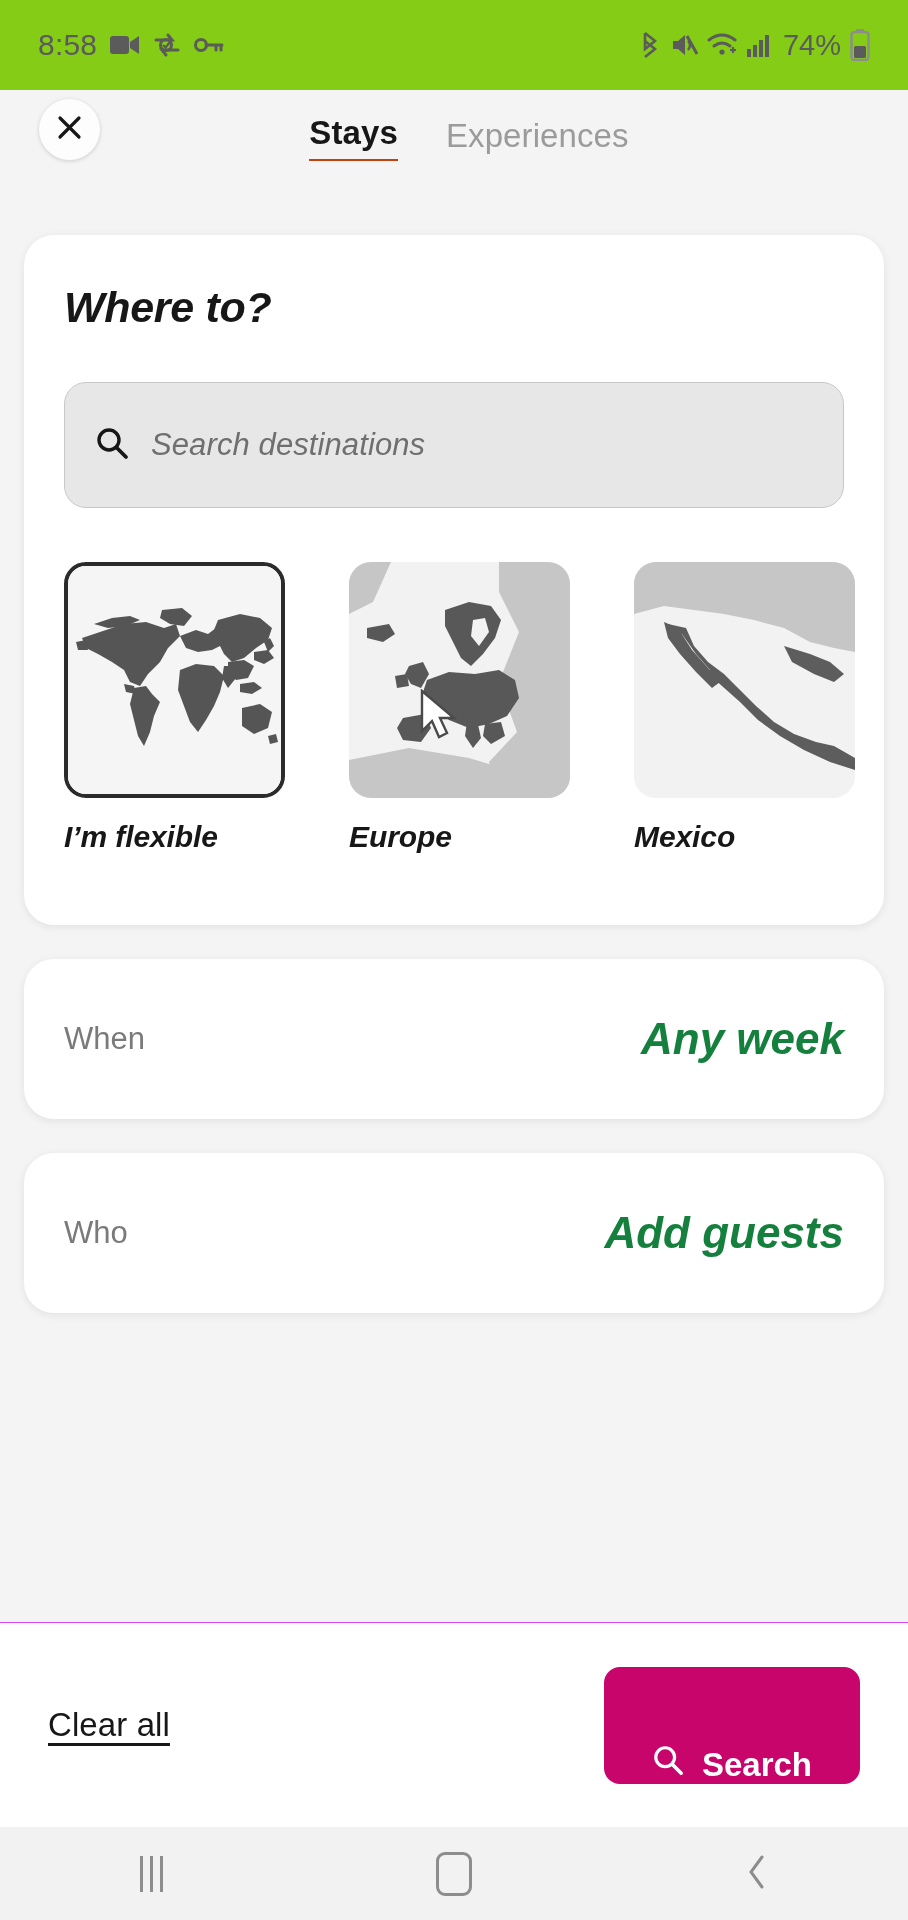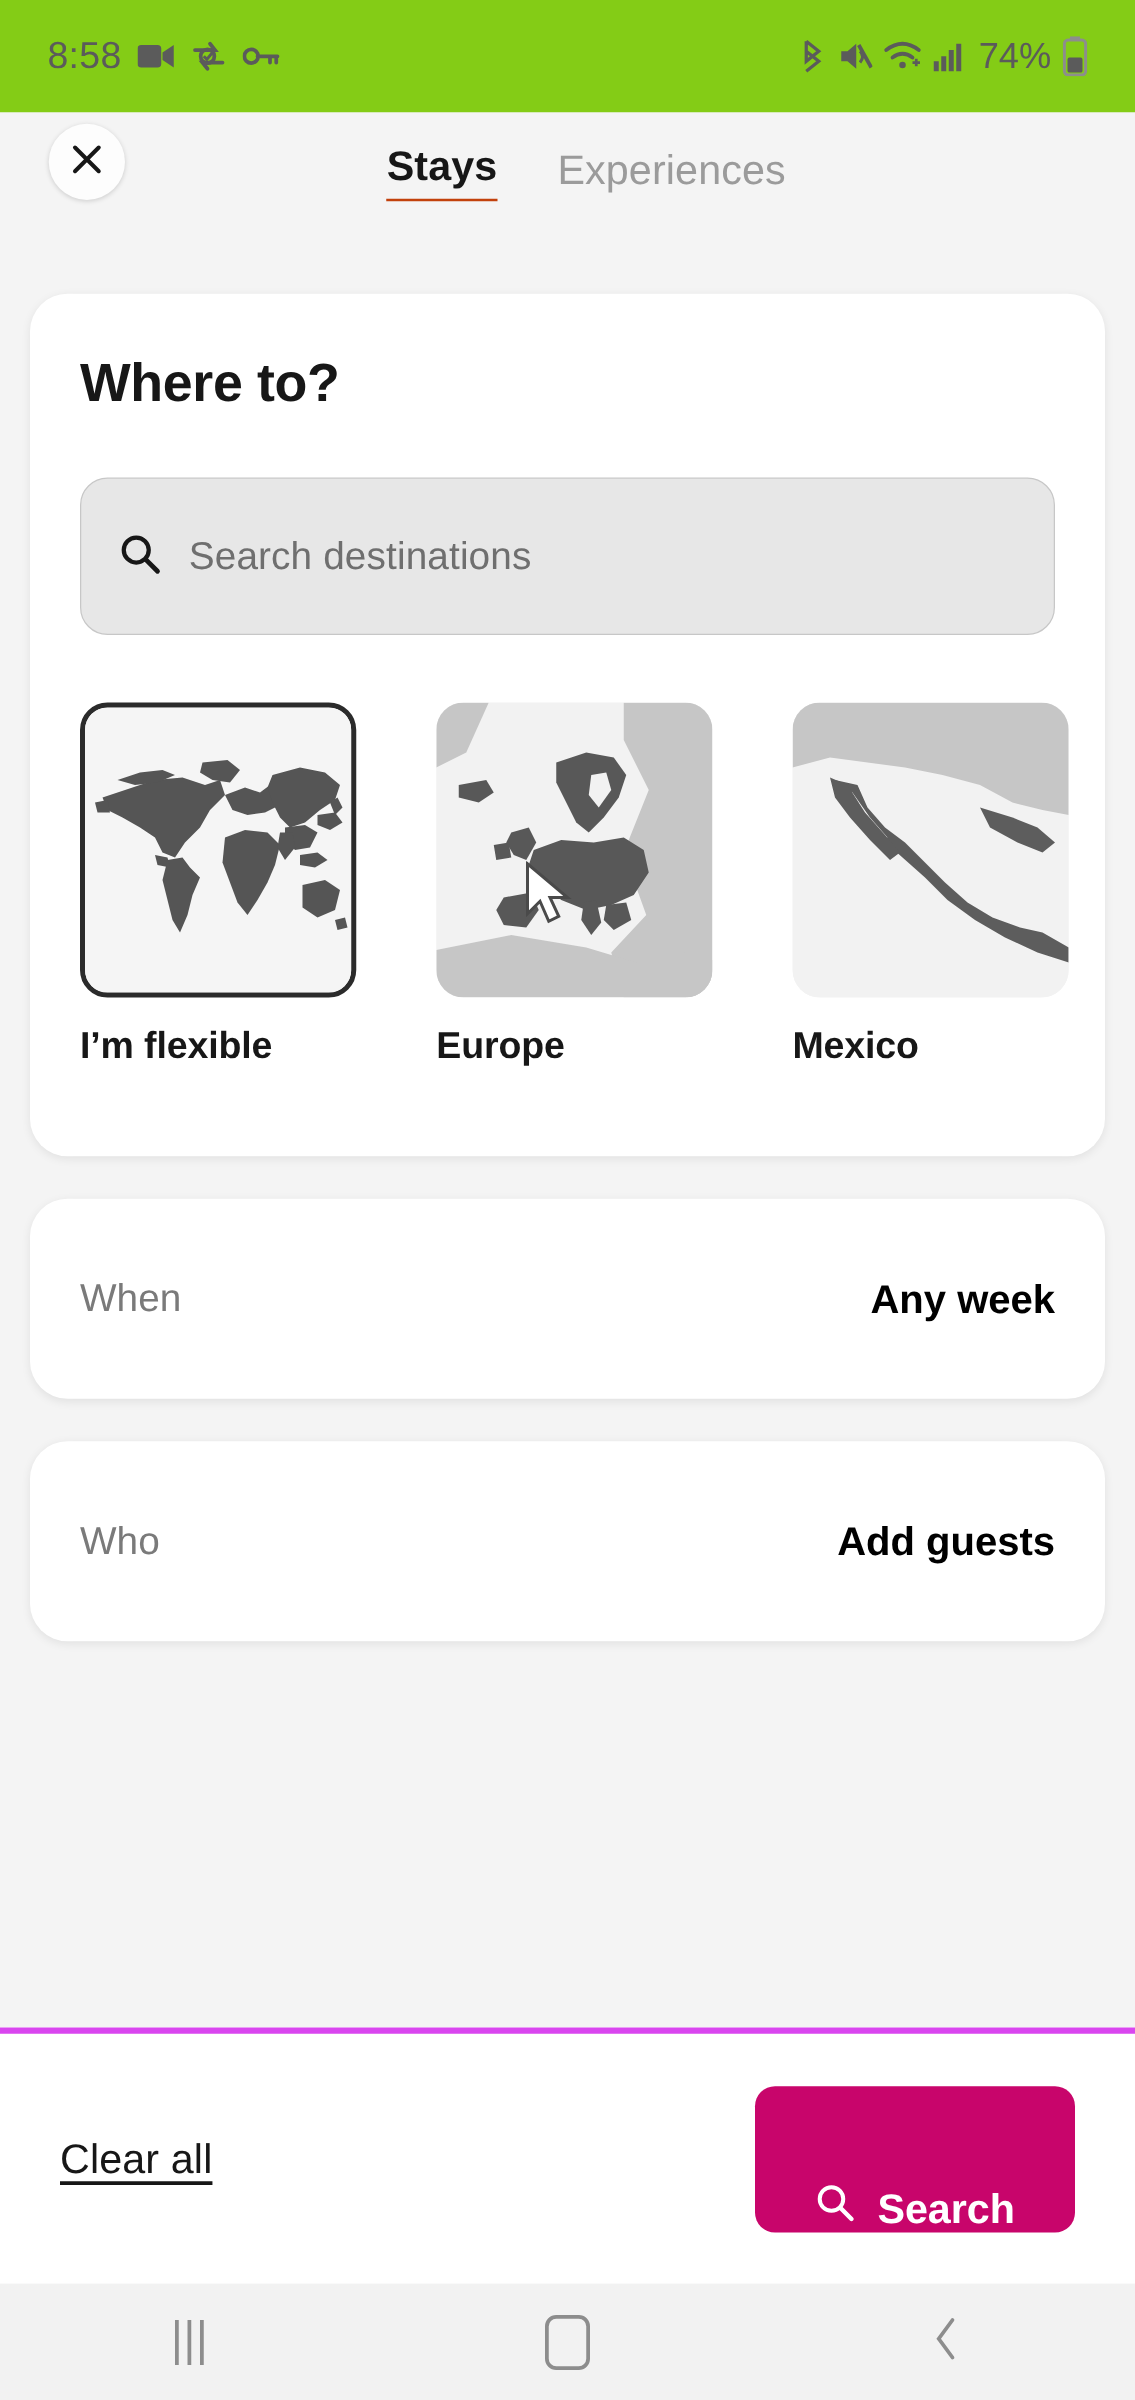--- a/index.html
+++ b/index.html
@@ -107,20 +107,21 @@
   }
 
   
   .where-card {
     margin-top: 50px;
     padding: 36px 0 16px 0;
     overflow: hidden;
     position: relative;
     height: 690px;
     box-sizing: border-box;
+    font-style: italic;
   }
   .where-title {
     font-size: 43px;
     font-weight: 700;
     color: #171717;
     padding: 12px 0 0 40px;
     letter-spacing: -0.3px;
   }
 
   .search-field {
@@ -188,34 +189,35 @@
     padding: 0 40px;
     box-sizing: border-box;
     cursor: pointer;
   }
   .row-label {
     font-size: 31px;
     color: #7a7a7a;
   }
   .row-value {
     margin-left: auto;
-    font-size: 32px;
+    font-size: 44px;
     font-weight: 700;
-    color: #000000;
+    color: #15803d;
+    font-style: italic;
   }
 
   
   .footer {
     position: absolute;
     left: 0;
     right: 0;
     top: 1622px;
     height: 205px;
     background: #ffffff;
-    border-top: 5px solid #d946ef;
+    border-top: 1px solid #d946ef;
     display: flex;
     align-items: center;
     padding: 0 48px;
     box-sizing: border-box;
   }
   .clear-all {
     font-size: 33px;
     color: #171717;
     text-decoration: underline;
     text-underline-offset: 7px;

